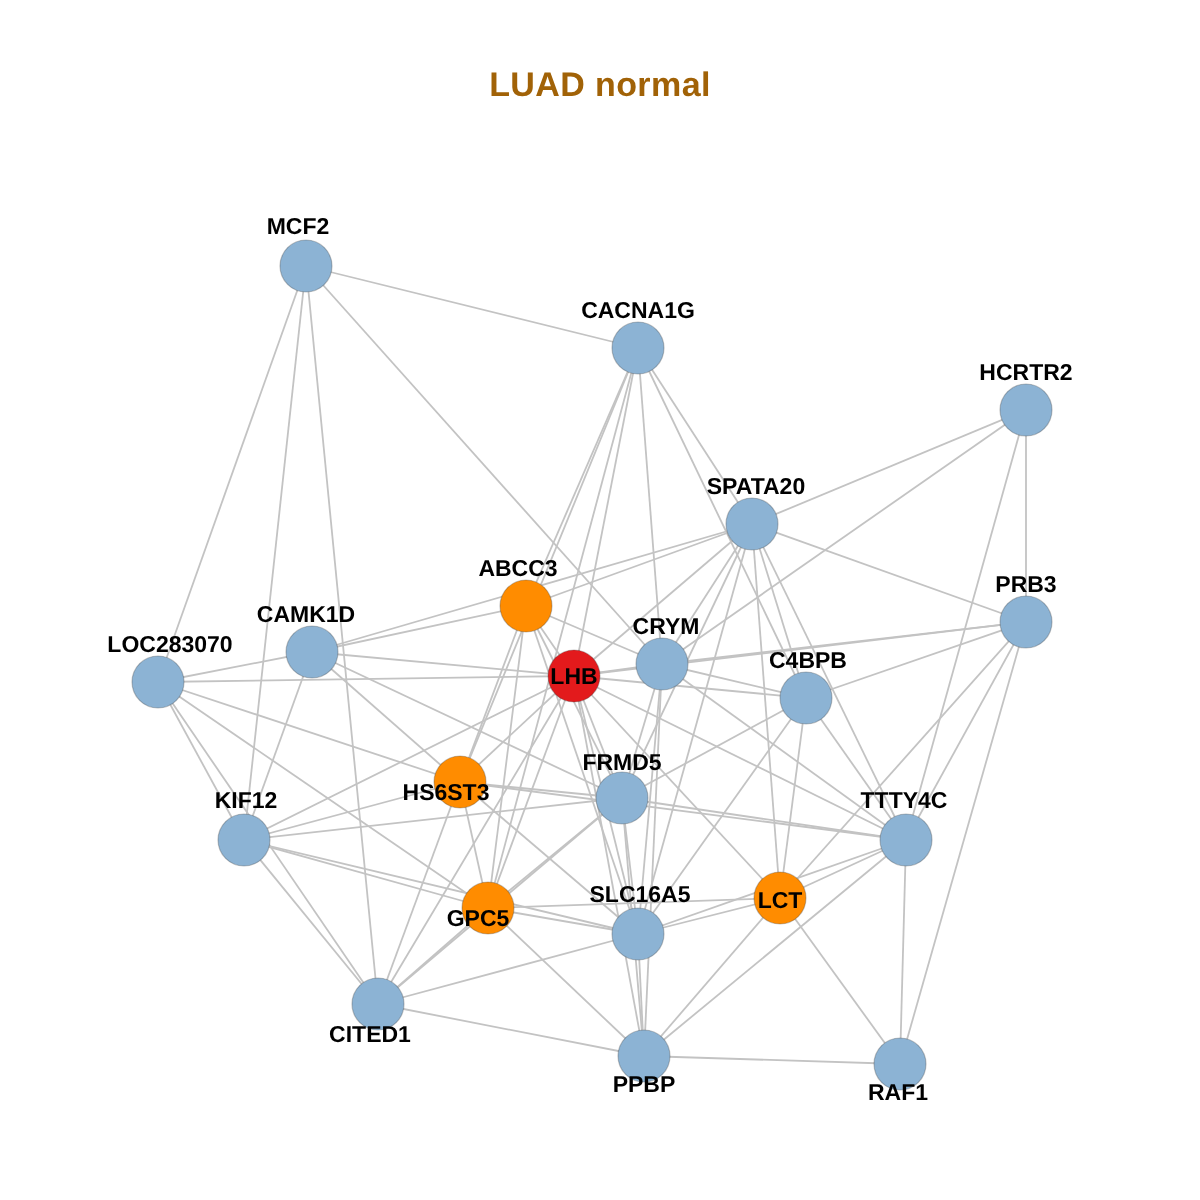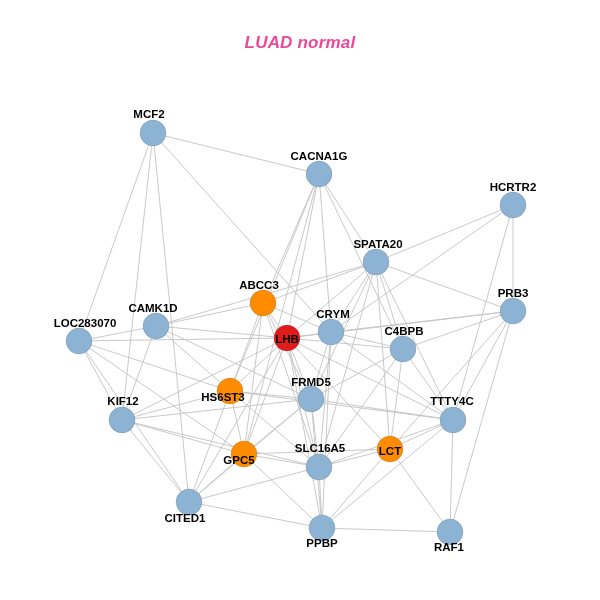--- a/index.html
+++ b/index.html
@@ -30,21 +30,21 @@
     font-family: "Liberation Sans", sans-serif;
     font-weight: bold;
     font-size: 11.5px;
     fill: #000000;
   }
 </style>
 </head>
 <body>
 
 <div class="figure">
-  <div class="chart-title" style="color: #ec4899; font-style: italic;">LUAD normal</div>
+  <div class="chart-title" style="color: #a16207;">LUAD normal</div>
   <svg id="graph" width="600" height="600" viewBox="0 0 600 600" xmlns="http://www.w3.org/2000/svg">
       <line x1="153" y1="133" x2="319" y2="174" stroke="#C3C3C3" stroke-width="0.9"></line>
       <line x1="153" y1="133" x2="79" y2="341" stroke="#C3C3C3" stroke-width="0.9"></line>
       <line x1="153" y1="133" x2="122" y2="420" stroke="#C3C3C3" stroke-width="0.9"></line>
       <line x1="153" y1="133" x2="189" y2="502" stroke="#C3C3C3" stroke-width="0.9"></line>
       <line x1="153" y1="133" x2="331" y2="332" stroke="#C3C3C3" stroke-width="0.9"></line>
       <line x1="319" y1="174" x2="376" y2="262" stroke="#C3C3C3" stroke-width="0.9"></line>
       <line x1="319" y1="174" x2="331" y2="332" stroke="#C3C3C3" stroke-width="0.9"></line>
       <line x1="319" y1="174" x2="287" y2="338" stroke="#C3C3C3" stroke-width="0.9"></line>
       <line x1="319" y1="174" x2="263" y2="303" stroke="#C3C3C3" stroke-width="0.9"></line>

